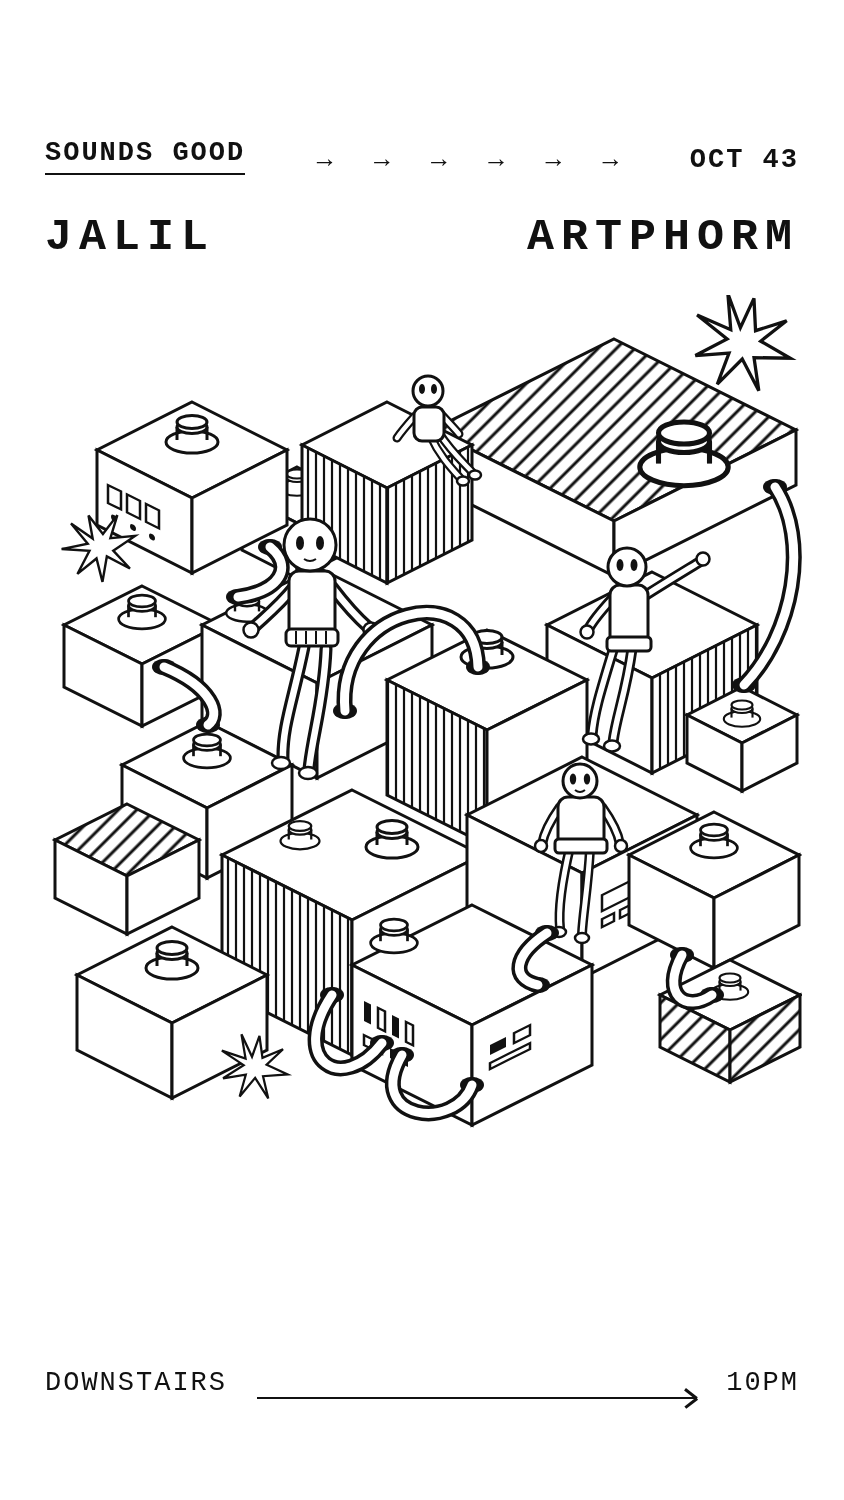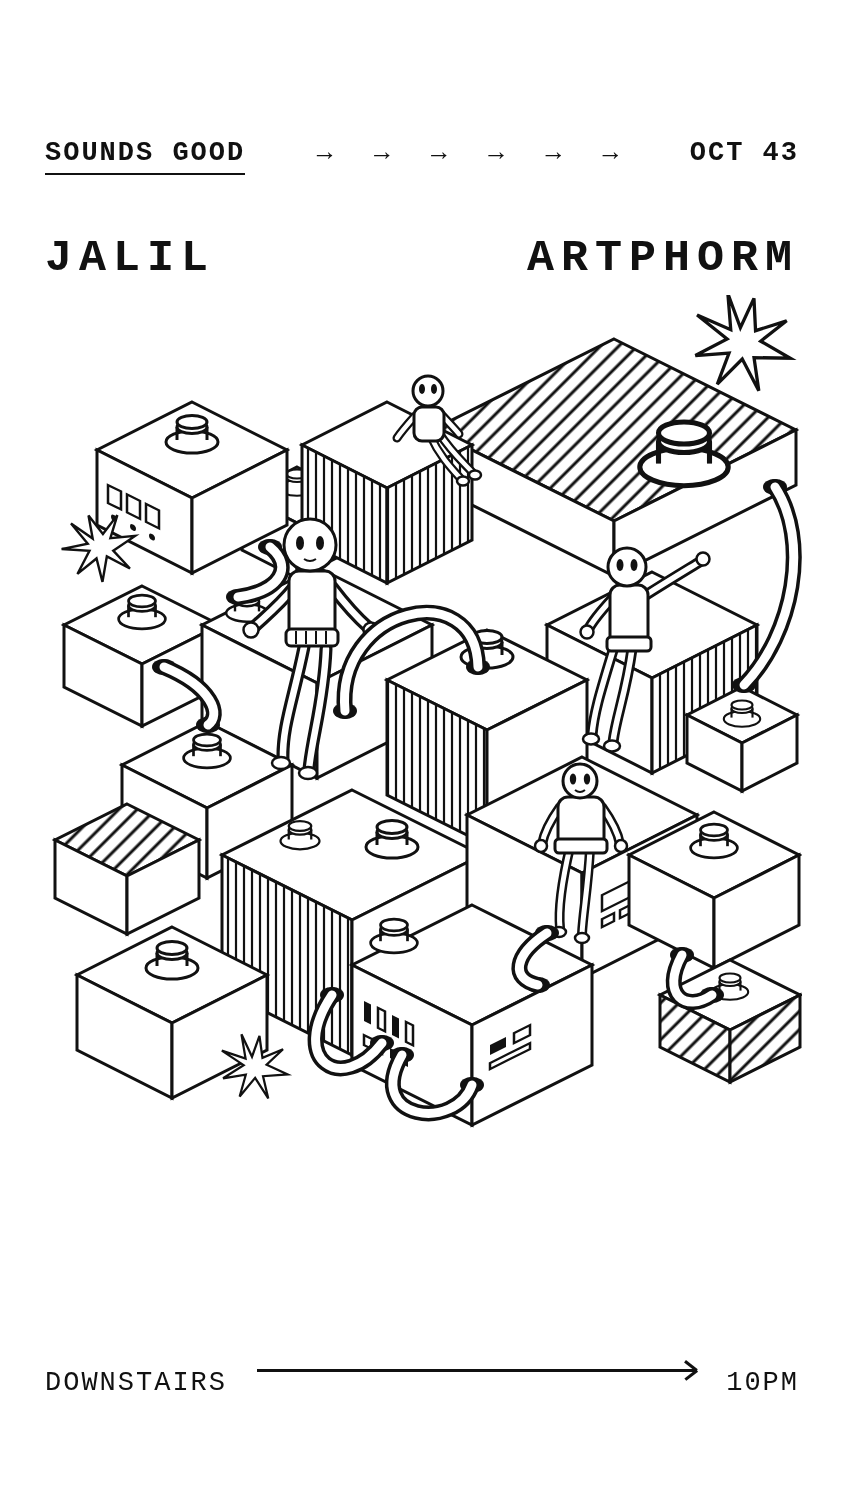--- a/index.html
+++ b/index.html
@@ -1,24 +1,24 @@
 <!DOCTYPE html>
 <html><head>
 <meta charset="utf-8">
 <style>
   html,body{margin:0;padding:0;background:#ffffff}
   .poster{position:relative;width:844px;height:1500px;background:#fff;color:#111;
     font-family:"Liberation Mono","DejaVu Sans Mono",monospace;overflow:hidden}
-  .row{position:absolute;left:45px;right:45px;display:flex;align-items:flex-start;justify-content:space-between}
+  .row{position:absolute;left:45px;right:45px;display:flex;align-items:flex-end;justify-content:space-between}
   .header{top:138px;font-size:27px;font-weight:700;letter-spacing:2px}
   .brand{border-bottom:2.5px solid #111;padding-bottom:5px}
   .arrows{flex:1;display:flex;justify-content:space-evenly;align-items:center;padding:0 30px;
     font-weight:400;font-size:26px;letter-spacing:0;border:none}
   .arrow{border:none;padding:0}
-  .artists{top:233px;font-size:45px;font-weight:700;letter-spacing:7px}
+  .artists{top:212px;font-size:45px;font-weight:700;letter-spacing:7px}
   .illustration{position:absolute;top:295px;left:42px;width:760px;height:840px}
   .titleblock{position:absolute;left:43px;top:1178px;line-height:1.06;letter-spacing:2px;font-size:66px}
   .title1{font-weight:700}
   .title2{font-weight:400}
   .footer{top:1368px;font-size:27px;font-weight:400;letter-spacing:2px}
   .long-arrow{flex:1;margin:0 30px;position:relative;height:2.5px;background:#111;top:1px}
   .long-arrow::before,.long-arrow::after{content:"";position:absolute;right:-1px;top:0;width:15px;height:2.5px;
     background:#111;transform-origin:right center}
   .long-arrow::before{transform:rotate(38deg)}
   .long-arrow::after{transform:rotate(-38deg)}

